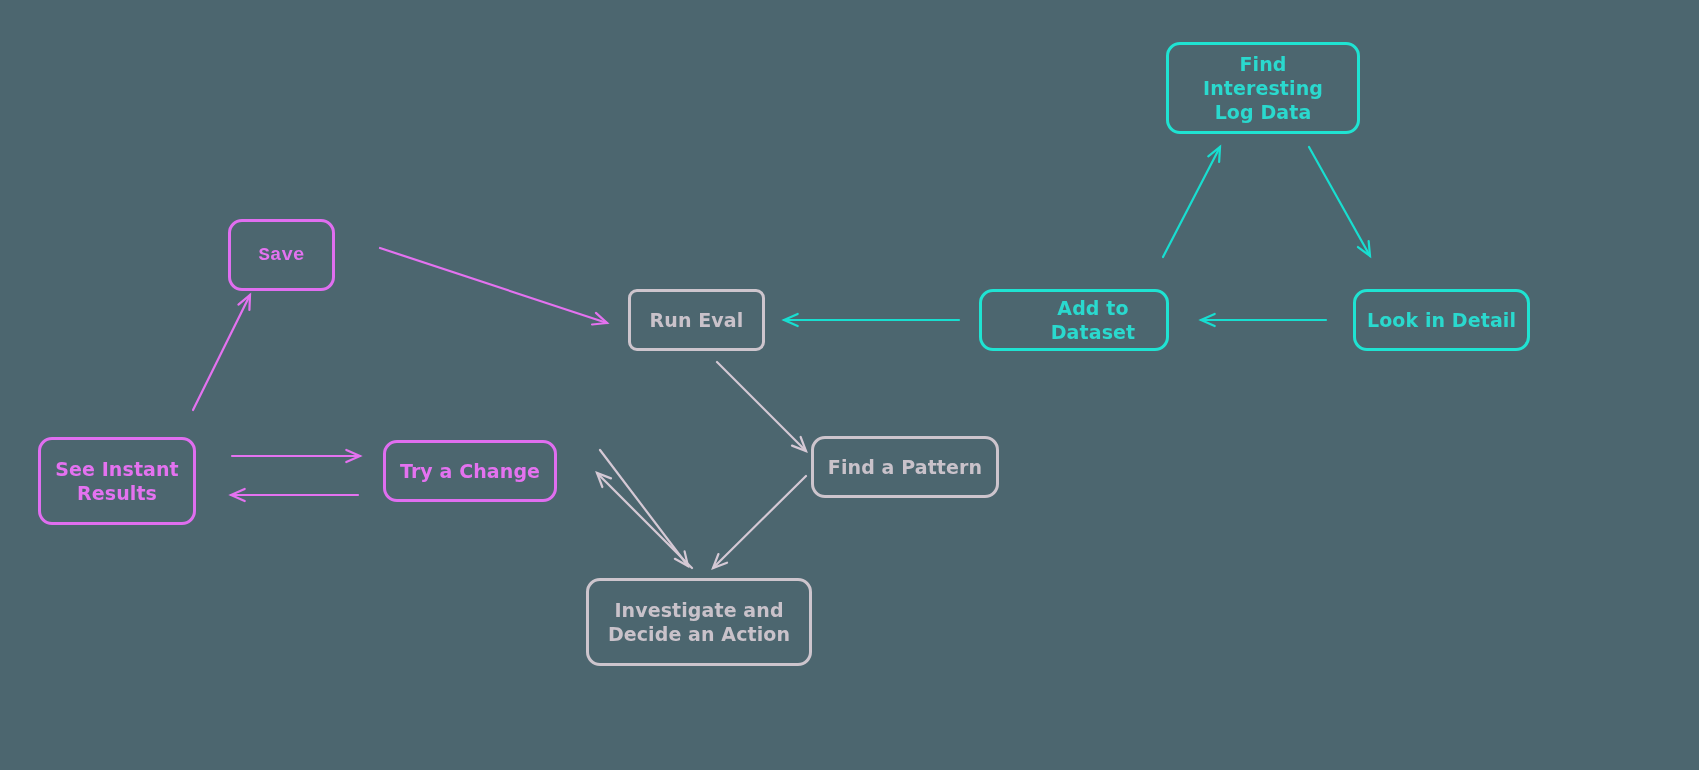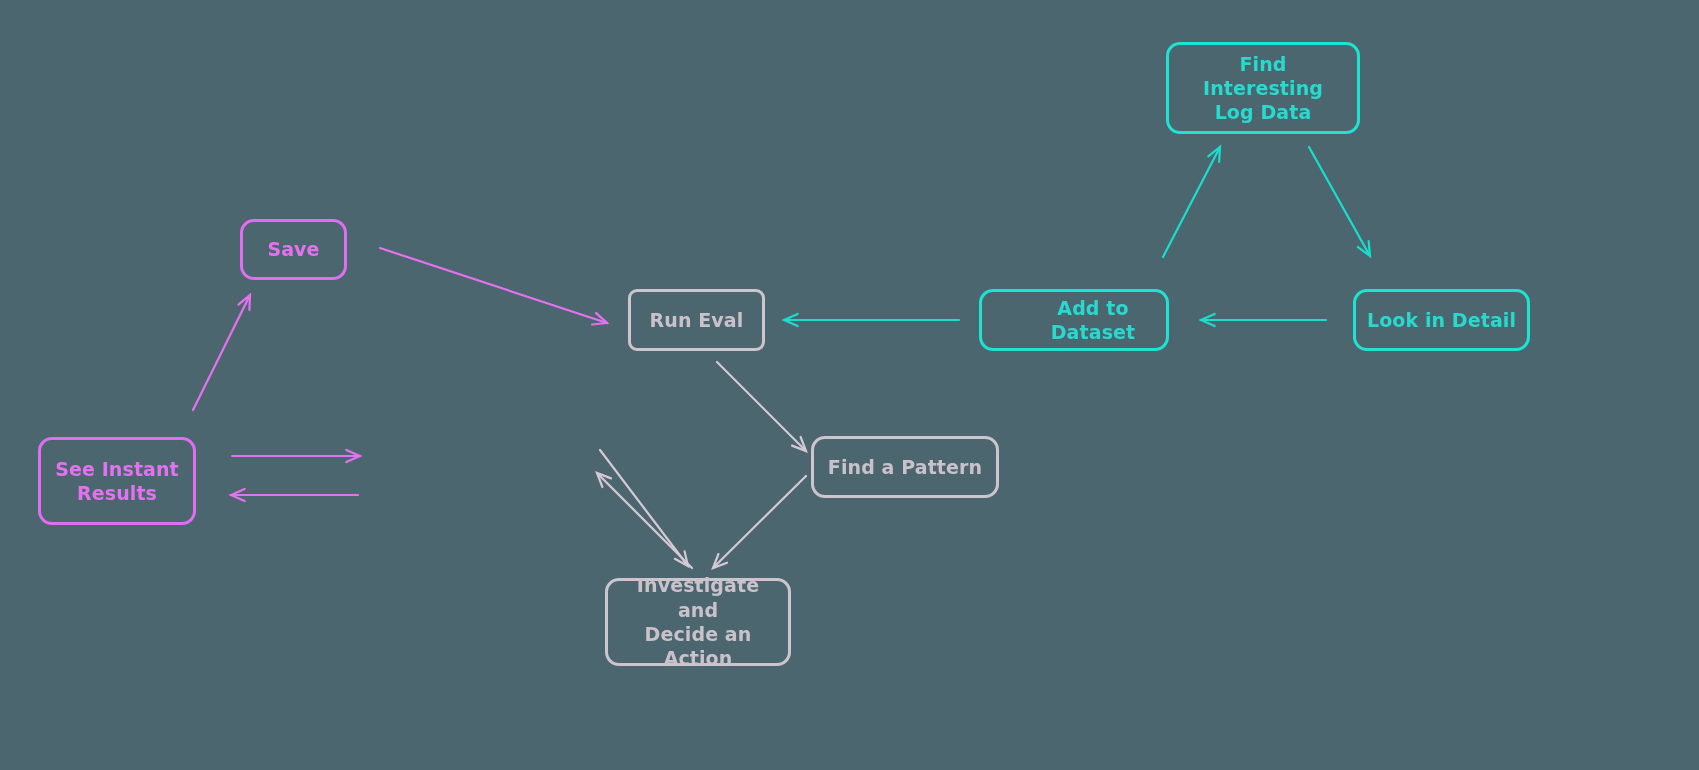--- a/index.html
+++ b/index.html
@@ -102,18 +102,19 @@
         <line x1="358" y1="495" x2="231" y2="495" stroke="#e472f0" stroke-width="2.2" stroke-linecap="round"></line>
         <path d="M 244.69633410468464 488.88359320410643 L 231 495 L 244.69633410468464 501.11640679589357" fill="none" stroke="#e472f0" stroke-width="2.2" stroke-linecap="round" stroke-linejoin="miter"></path>
       </g>
     </svg>
 <div class="node cyan" style="left: 1166px; top: 42px; width: 194px; height: 92px;">Find Interesting
 Log Data</div>
     <div class="node cyan" style="left: 1353px; top: 289px; width: 177px; height: 62px;">Look in Detail</div>
     <div class="node cyan" style="left: 979px; top: 289px; width: 190px; height: 62px; padding-left: 46px;">Add to Dataset</div>
     <div class="node grey" style="left: 628px; top: 289px; width: 137px; height: 62px; border-radius: 9px;">Run Eval</div>
     <div class="node grey" style="left: 811px; top: 436px; width: 188px; height: 62px;">Find a Pattern</div>
-    <div class="node grey" style="left: 605px; top: 578px; width: 186px; height: 88px;">Investigate and
+    <div class="node grey" style="left: 586px; top: 578px; width: 226px; height: 88px;">Investigate and
 Decide an Action</div>
+    <div class="node violet" style="left: 383px; top: 440px; width: 174px; height: 62px;">Try a Change</div>
     <div class="node violet" style="left: 38px; top: 437px; width: 158px; height: 88px;">See Instant
 Results</div>
-    <div class="node violet" style="left: 240px; top: 219px; width: 107px; height: 61px;">Save</div>
+    <div class="node violet" style="left: 228px; top: 219px; width: 107px; height: 72px; font-family: Liberation Mono, monospace;">Save</div>
   </div>
 
 </body></html>

